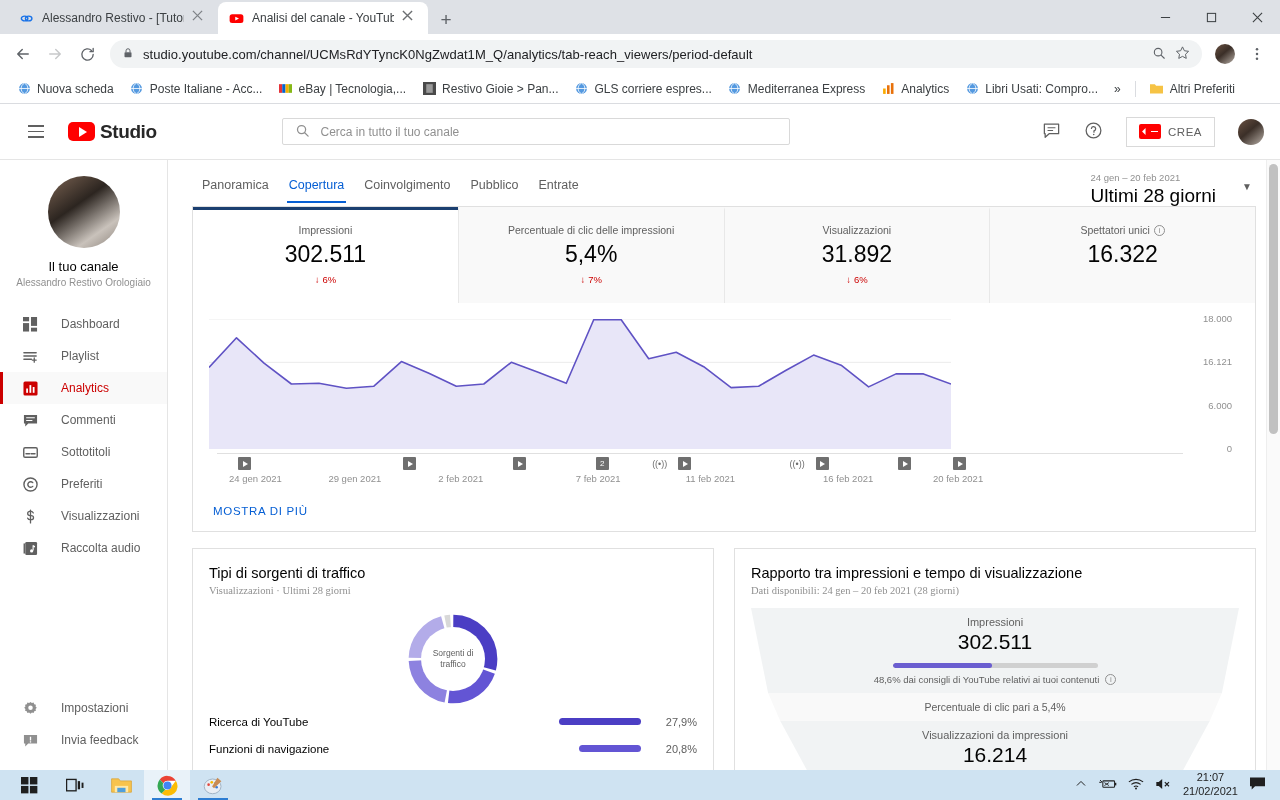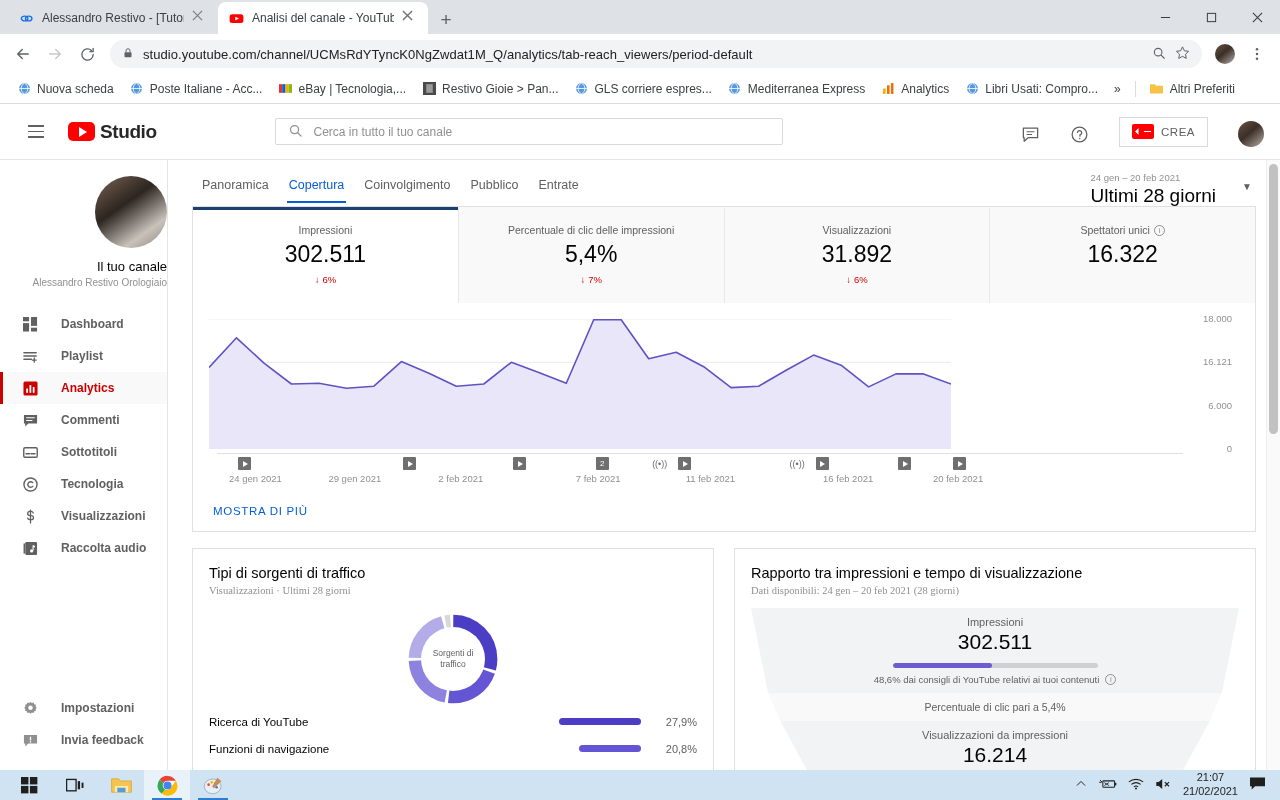--- a/index.html
+++ b/index.html
@@ -76,45 +76,45 @@
              display: flex; align-items: center; justify-content: center; }
   .yt-play::after { content: ''; border-left: 8px solid #fff;
                     border-top: 5px solid transparent; border-bottom: 5px solid transparent;
                     margin-left: 2px; }
   .yt-logotext { font-size: 19px; font-weight: bold; letter-spacing: -.4px; color: #282828; }
   .yt-search {
     width: 508px; height: 27px; border: 1px solid #d9d9d9; border-radius: 2px;
     display: flex; align-items: center; gap: 10px; padding: 0 12px;
     margin: 0 auto; font-size: 12px; color: #909090;
   }
-  .yt-head-right { display: flex; align-items: flex-end; gap: 30px; margin-left: auto; }
+  .yt-head-right { display: flex; align-items: center; gap: 23px; margin-left: auto; }
   .crea-btn { display: flex; align-items: center; gap: 7px; border: 1px solid #d9d9d9;
               height: 30px; padding: 0 12px; font-size: 11.5px; color: #606060;
               letter-spacing: .5px; }
   .crea-cam { width: 22px; height: 15px; background: #ff0000; border-radius: 2px;
               position: relative; display: flex; align-items: center; justify-content: center; }
   .crea-cam::before { content: ''; width: 7px; height: 7px; background: #fff;
                       clip-path: polygon(50% 0,50% 100%,0 50%); position: absolute; left: 3px; }
   .crea-cam::after { content: ''; width: 7px; height: 1.8px; background: #fff;
                      position: absolute; right: 3px; }
   .avatar-md { width: 26px; height: 26px; border-radius: 50%;
                background: linear-gradient(140deg,#6b5243 0%,#3b2f28 45%,#b9b0a8 100%); }
 
   .yt-body { flex: 1; display: flex; overflow: hidden; }
 
   
   .sidebar { width: 168px; flex: 0 0 168px; background: #fff;
              border-right: 1px solid #e5e5e5; display: flex; flex-direction: column;
              padding-top: 16px; }
-  .chan { display: flex; flex-direction: column; align-items: flex-end; padding-bottom: 14px; }
+  .chan { display: flex; flex-direction: column; align-items: center; padding-bottom: 14px; }
   .chan-av { width: 72px; height: 72px; border-radius: 50%;
              background: linear-gradient(145deg,#7d6554 0%,#2c2520 40%,#c9c2bb 75%,#8a8179 100%); }
   .chan-name { font-size: 13px; color: #030303; margin-top: 11px; }
   .chan-sub { font-size: 10px; color: #909090; margin-top: 3px; text-align: center; }
-  .navlist { display: flex; flex-direction: column; margin-top: 6px; font-weight: bold; }
+  .navlist { display: flex; flex-direction: column; margin-top: 6px; }
   .nav-item { height: 32px; display: flex; align-items: center; gap: 22px;
               padding-left: 22px; font-size: 12px; color: #606060; position: relative; }
   .nav-item.active { background: #f9f9f9; color: #c00; }
   .nav-item.active::before { content: ''; position: absolute; left: 0; top: 0;
                              width: 3px; height: 100%; background: #c00; }
   .nav-ico { width: 17px; height: 17px; flex: 0 0 17px; display: flex;
              align-items: center; justify-content: center; }
   .nav-spacer { flex: 1; }
   .nav-bottom { padding-bottom: 14px; }
 
@@ -521,21 +521,21 @@
               </span>
             <span>Sottotitoli</span>
           </div>
           <div class="nav-item">
             <span class="nav-ico">
                 <svg width="15" height="15" viewBox="0 0 16 16">
                   <circle cx="8" cy="8" r="7" fill="none" stroke="#606060" stroke-width="1.5"></circle>
                   <path d="M10.4 6 a3 3 0 1 0 0 4" fill="none" stroke="#606060" stroke-width="1.5" stroke-linecap="round"></path>
                 </svg>
               </span>
-            <span>Tecnologia</span>
+            <span>Preferiti</span>
           </div>
           <div class="nav-item">
             <span class="nav-ico">
                 <svg width="15" height="15" viewBox="0 0 16 16">
                   <path d="M8 1.2 V14.8" stroke="#606060" stroke-width="1.4" stroke-linecap="round"></path>
                   <path d="M11 4.2 a3 2.4 0 0 0-3-1.6 h-.4 a2.6 2.2 0 0 0 0 4.4 h1 a2.6 2.2 0 0 1 0 4.4 H8 a3 2.4 0 0 1-3-1.6" fill="none" stroke="#606060" stroke-width="1.4" stroke-linecap="round"></path>
                 </svg>
               </span>
             <span>Visualizzazioni</span>
           </div>

